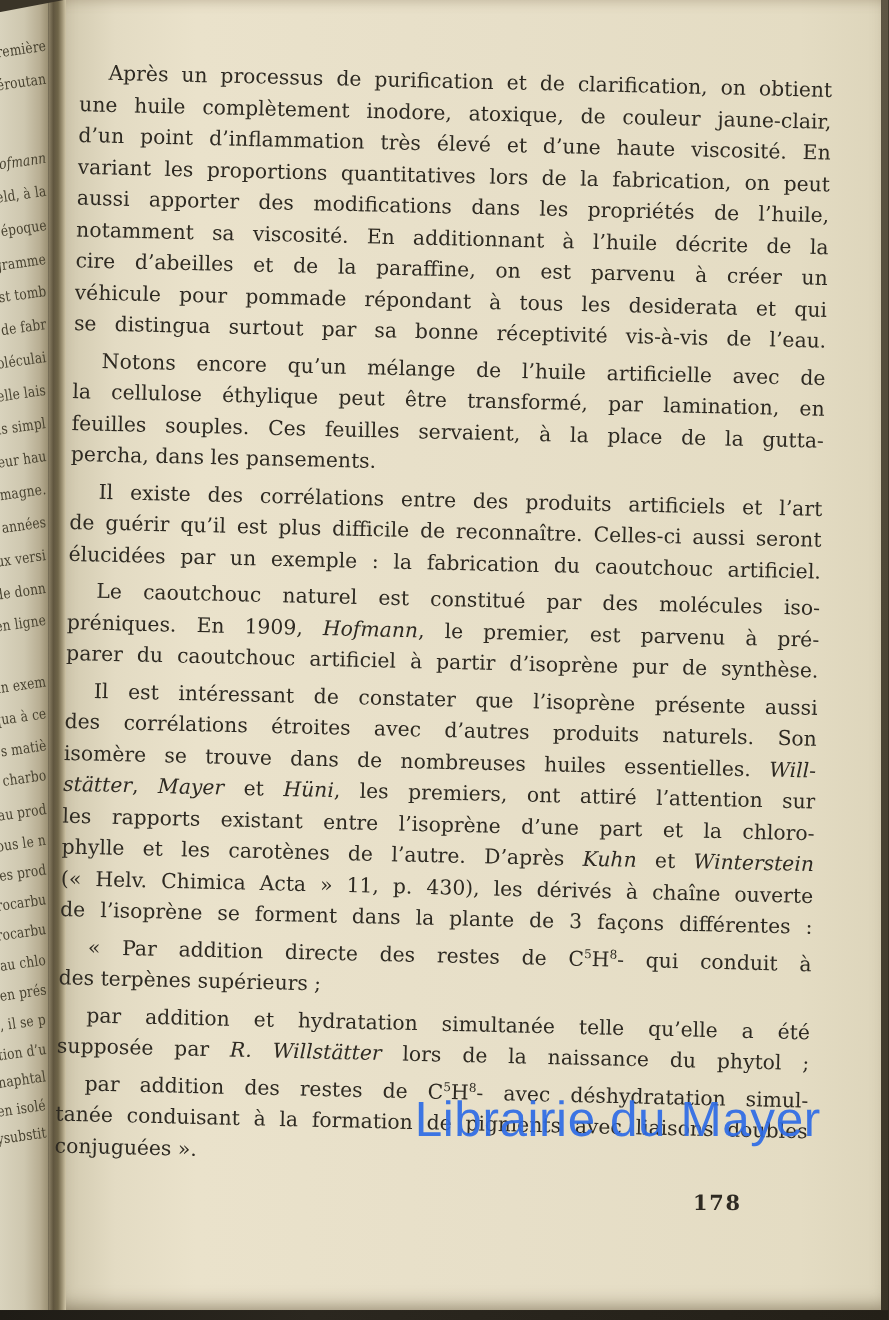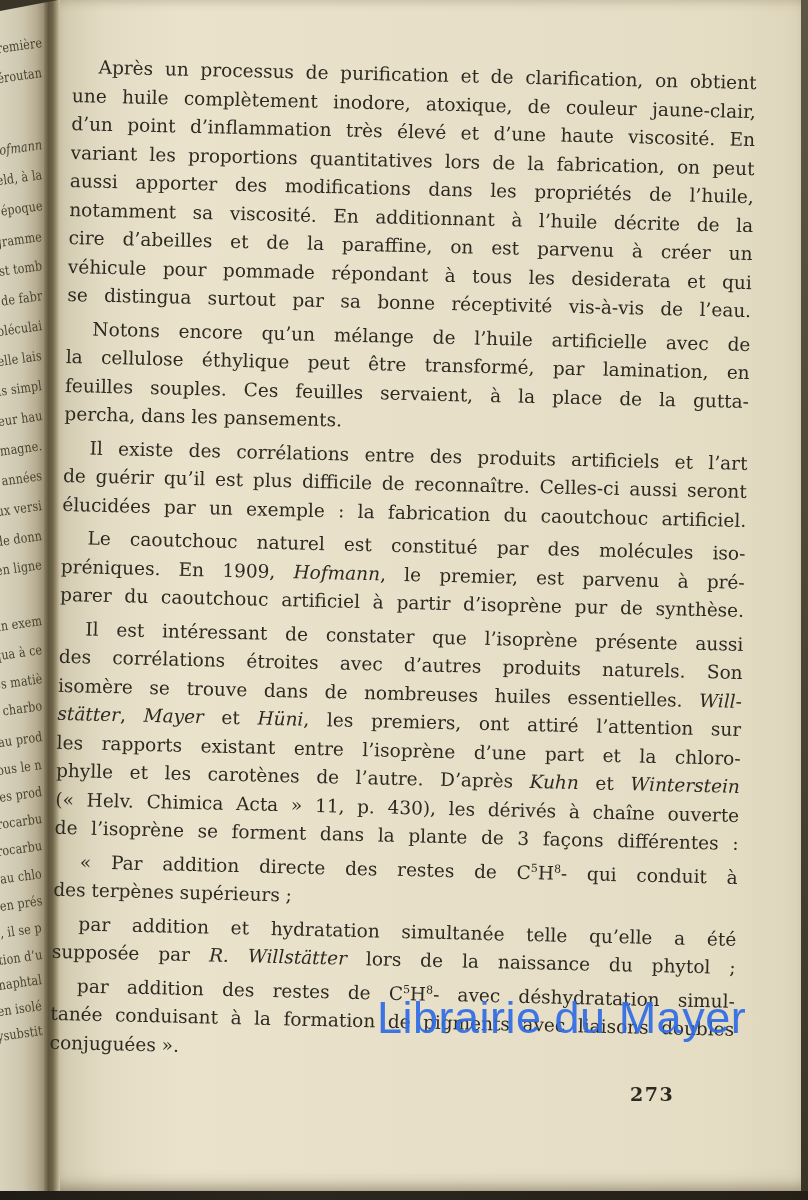--- a/index.html
+++ b/index.html
@@ -138,21 +138,21 @@
         <div class="para">
           <div class="line first"><span>par addition et hydratation simultanée telle qu’elle a été</span></div>
           <div class="line"><span>supposée par </span><i>R. Willstätter</i><span> lors de la naissance du phytol ;</span></div>
         </div>
         <div class="para">
           <div class="line first"><span>par addition des restes de C</span><sup>5</sup><span>H</span><sup>8</sup><span>- avec déshydratation simul-</span></div>
           <div class="line"><span>tanée conduisant à la formation de pigments avec liaisons doubles</span></div>
           <div class="line end"><span>conjuguées ».</span></div>
         </div>
       </div>
-    <div class="pagenum">273</div>
+    <div class="pagenum">178</div>
   </div>
 
   <div class="watermark" style="color: rgb(46, 108, 230);">Librairie du Mayer</div>
 
   <div class="corner-tl"></div>
   <div class="edge-right"></div>
   <div class="edge-bottom"></div>
 
 </div>
 

